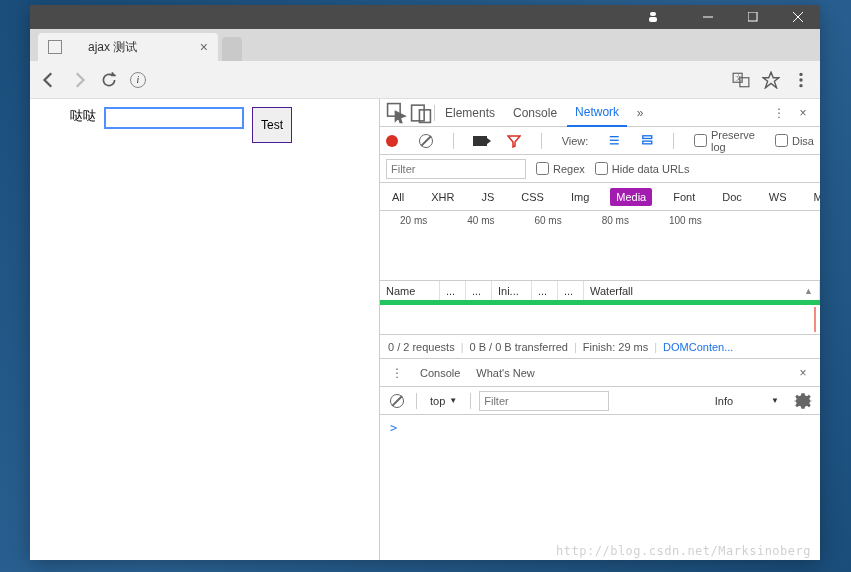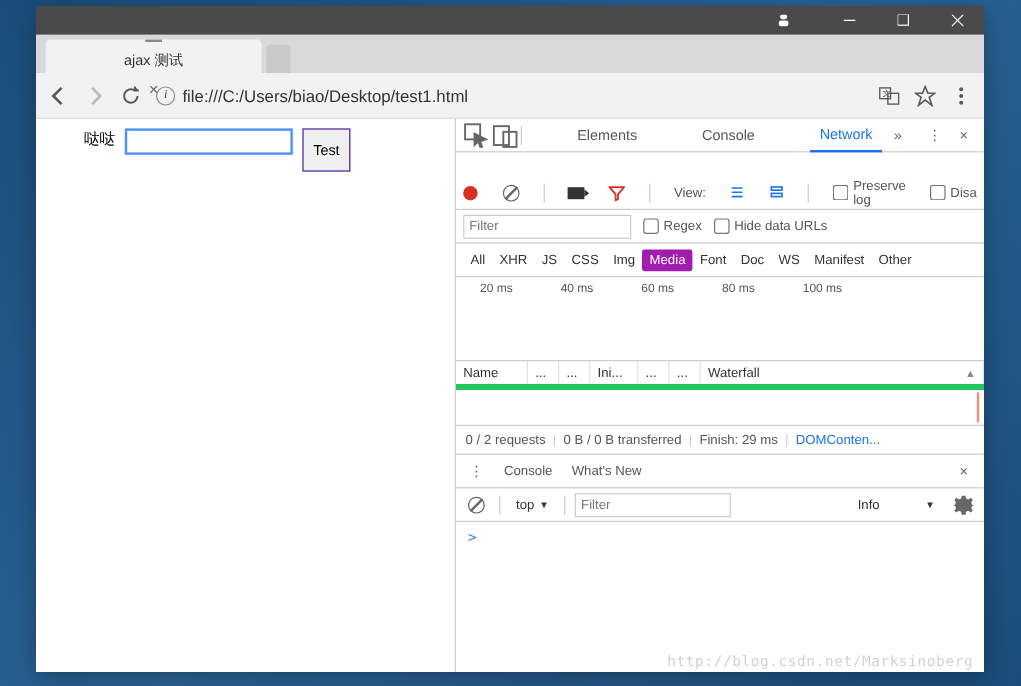--- a/index.html
+++ b/index.html
@@ -3,55 +3,55 @@
 <meta charset="utf-8">
 <style>
 * { box-sizing: border-box; margin: 0; padding: 0; font-family: 'Segoe UI', Arial, sans-serif; }
 body { background: linear-gradient(135deg, #1a4d7a 0%, #2b6395 50%, #1a4d7a 100%); width: 851px; height: 572px; overflow: hidden; position: relative; }
 .window { position: absolute; top: 5px; left: 30px; width: 790px; height: 555px; background: #fff; box-shadow: 0 4px 20px rgba(0,0,0,0.3); display: flex; flex-direction: column; }
 .titlebar { height: 24px; background: #4a4a4a; display: flex; justify-content: flex-end; align-items: center; }
 .titlebar-btn { width: 45px; height: 24px; display: flex; align-items: center; justify-content: center; color: #fff; font-size: 11px; cursor: pointer; }
 .titlebar-btn.user { margin-right: auto; margin-left: 600px; }
 .titlebar-btn svg { width: 10px; height: 10px; }
 .tabbar { height: 32px; background: #d9d9d9; display: flex; align-items: flex-end; padding-left: 8px; }
-.tab { height: 28px; background: #f2f2f2; border-radius: 4px 4px 0 0; display: flex; align-items: center; padding: 0 10px; gap: 7px; min-width: 180px; position: relative; flex-direction: column; }
+.tab { height: 28px; background: #f2f2f2; border-radius: 4px 4px 0 0; display: flex; align-items: center; padding: 0 10px; gap: 26px; min-width: 180px; position: relative; }
 .tab-icon { width: 14px; height: 14px; border: 1px solid #888; }
 .tab-title { font-size: 12px; color: #333; flex: 1; }
 .tab-close { font-size: 14px; color: #666; cursor: pointer; }
 .tab-ghost { width: 20px; height: 24px; background: #c9c9c9; margin-left: 4px; border-radius: 4px 4px 0 0; }
 .addrbar { height: 38px; background: #f2f2f2; display: flex; align-items: center; padding: 0 10px; gap: 12px; border-bottom: 1px solid #ddd; }
 .nav-btn { width: 18px; height: 18px; display: flex; align-items: center; justify-content: center; color: #5a5a5a; cursor: pointer; }
 .nav-btn.disabled { color: #bbb; }
 .url-area { flex: 1; display: flex; align-items: center; gap: 6px; font-size: 14px; color: #333; }
 .info-icon { width: 16px; height: 16px; border: 1px solid #888; border-radius: 50%; display: flex; align-items: center; justify-content: center; font-size: 10px; font-family: serif; font-style: italic; }
 .addr-right { display: flex; align-items: center; gap: 12px; }
 .content { flex: 1; display: flex; overflow: hidden; }
 .page { flex: 1; padding: 8px; border-right: 1px solid #ccc; }
 .page-row { display: flex; align-items: flex-start; gap: 8px; padding-left: 32px; }
 .page-label { font-size: 13px; }
 .page-input { width: 140px; height: 22px; border: 2px solid #4d90fe; padding: 0 4px; font-size: 13px; outline: none; }
 .page-btn { height: 36px; padding: 0 8px; font-size: 12px; background: #efefef; border: 1px solid #4c1d95; cursor: pointer; }
 .devtools { width: 440px; display: flex; flex-direction: column; background: #fff; font-size: 12px; color: #333; }
 .dt-tabs { height: 28px; display: flex; align-items: center; border-bottom: 1px solid #ccc; padding: 0 6px; gap: 2px; }
-.dt-tab { padding: 6px 8px; cursor: pointer; color: #555; white-space: nowrap; margin-left: 36px; }
+.dt-tab { padding: 6px 8px; cursor: pointer; color: #555; white-space: nowrap; }
 .dt-tab.active { color: #1a73e8; border-bottom: 2px solid #1a73e8; }
 .dt-icon-btn { width: 22px; height: 22px; display: flex; align-items: center; justify-content: center; cursor: pointer; color: #666; }
 .dt-spacer { flex: 1; }
-.dt-toolbar { height: 28px; display: flex; align-items: center; border-bottom: 1px solid #ccc; padding: 0 6px; gap: 20px; margin-top: 20px; }
+.dt-toolbar { height: 28px; display: flex; align-items: center; border-bottom: 1px solid #ccc; padding: 0 6px; gap: 20px; }
 .rec-dot { width: 12px; height: 12px; background: #d93025; border-radius: 50%; }
 .clear-icon { width: 14px; height: 14px; border: 1.5px solid #666; border-radius: 50%; position: relative; }
 .clear-icon::after { content: ''; position: absolute; width: 14px; height: 1.5px; background: #666; transform: rotate(-45deg); top: 5px; left: -1px; }
 .cam-icon { width: 14px; height: 10px; background: #333; position: relative; }
 .cam-icon::after { content: ''; position: absolute; right: -4px; top: 2px; border-left: 4px solid #333; border-top: 3px solid transparent; border-bottom: 3px solid transparent; }
 .funnel-icon svg { width: 14px; height: 14px; }
 .divider { width: 1px; height: 16px; background: #ccc; }
 .checkbox-label { display: flex; align-items: center; gap: 4px; font-size: 11px; color: #555; }
 .dt-filter-row { height: 28px; display: flex; align-items: center; border-bottom: 1px solid #ccc; padding: 0 6px; gap: 10px; }
 .filter-input { width: 140px; height: 20px; border: 1px solid #ccc; padding: 0 4px; font-size: 11px; }
-.dt-types { height: 28px; display: flex; align-items: center; border-bottom: 1px solid #ccc; padding: 0 6px; gap: 0; font-size: 11px; text-align: center; }
+.dt-types { height: 28px; display: flex; align-items: center; border-bottom: 1px solid #ccc; padding: 0 6px; gap: 15px; font-size: 11px; text-align: center; }
 .type-tab { padding: 3px 6px; cursor: pointer; color: #333; }
 .type-tab.active { background: #a21caf; color: #fff; border-radius: 2px; }
 .timeline { height: 70px; border-bottom: 1px solid #ccc; position: relative; }
 .timeline-ticks { display: flex; padding: 4px 0 0 20px; font-size: 10px; color: #555; gap: 40px; }
 .table-header { height: 24px; display: flex; align-items: center; border-bottom: 5px solid #22c55e; font-size: 11px; }
 .th-cell { padding: 0 6px; border-right: 1px solid #e0e0e0; height: 100%; display: flex; align-items: center; }
 .th-arrow { margin-left: auto; color: #888; font-size: 9px; }
 .table-body { height: 30px; border-bottom: 1px solid #ccc; position: relative; }
 .req-line { position: absolute; right: 4px; top: 2px; bottom: 2px; width: 2px; background: #f28b82; }
 .status-bar { height: 24px; display: flex; align-items: center; border-bottom: 1px solid #ccc; font-size: 11px; color: #555; padding: 0 8px; gap: 2px; }
@@ -116,21 +116,20 @@
         </svg>
     </div>
     <div class="nav-btn">
       <svg viewBox="0 0 16 16" stroke="#5a5a5a" stroke-width="1.5" fill="none">
           <path d="M13 8 A5 5 0 1 1 11 4"></path>
           <path d="M11 1 L11 4 L14 4" fill="#5a5a5a"></path>
         </svg>
     </div>
     <div class="url-area">
       <span class="info-icon">i</span>
-      <span>file:///C:/Users/biao/Desktop/test1.html</span>
     </div>
     <div class="addr-right">
       <div class="nav-btn">
         <svg viewBox="0 0 16 16" stroke="#5a5a5a" stroke-width="1" fill="none">
             <rect x="1" y="2" width="8" height="8"></rect>
             <rect x="7" y="6" width="8" height="8"></rect>
             <text x="3" y="8" font-size="6" fill="#5a5a5a" stroke="none">文</text>
           </svg>
       </div>
       <div class="nav-btn">

